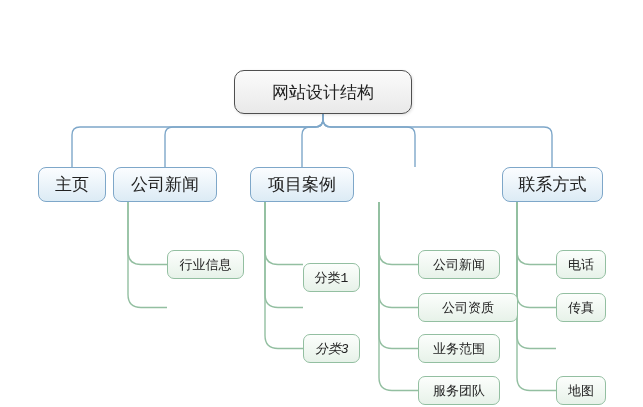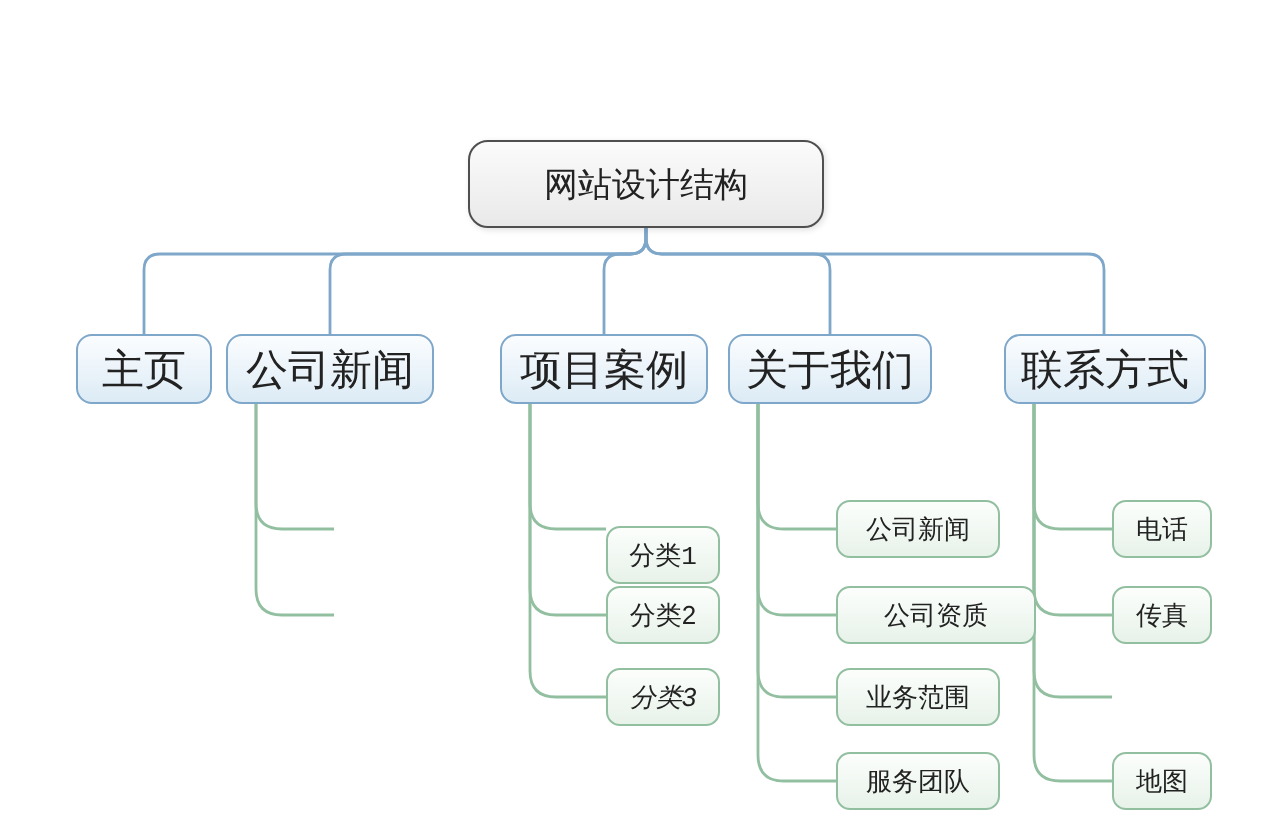--- a/index.html
+++ b/index.html
@@ -35,21 +35,21 @@
     border: 1.6px solid #4f4f4f;
     border-radius: 10px;
     background: linear-gradient(#fbfbfb, #e9e9e9);
     font-size: 17px;
     box-shadow: 1px 1px 3px rgba(0,0,0,0.12);
   }
   .node-branch {
     border: 1.4px solid #7ea7c9;
     border-radius: 8px;
     background: linear-gradient(#fbfdff, #dcebf5);
-    font-size: 21px;
+    font-size: 17px;
   }
   .node-leaf {
     border: 1.3px solid #93bfa1;
     border-radius: 7px;
     background: linear-gradient(#fcfefc, #e7f2e9);
     font-size: 13px;
   }
 
   
   .pos-root      { left: 234px; top: 33px;  width: 178px; height: 44px; }
@@ -108,26 +108,25 @@
     <path class="green-line" d="M517 165 V257.5 Q517 270.5 530 270.5 H556"></path>
     <path class="green-line" d="M517 165 V298.5 Q517 311.5 530 311.5 H556"></path>
     <path class="green-line" d="M517 165 V340.5 Q517 353.5 530 353.5 H556"></path>
   </svg>
 
   <div class="node node-root pos-root">网站设计结构</div>
 
   <div class="node node-branch pos-home">主页</div>
   <div class="node node-branch pos-cases">项目案例</div>
   <div class="node node-branch pos-news">公司新闻</div>
-  <div class="node node-branch pos-about">关于我们</div>
   <div class="node node-branch pos-contact">联系方式</div>
 
+  <div class="node node-leaf pos-industry">行业信息</div>
 
   <div class="node node-leaf pos-cat1">分类1</div>
-  <div class="node node-leaf pos-cat2">分类2</div>
   <div class="node node-leaf pos-cat3">分类3</div>
 
   <div class="node node-leaf pos-structure">公司新闻</div>
   <div class="node node-leaf pos-qualif">公司资质</div>
   <div class="node node-leaf pos-scope">业务范围</div>
   <div class="node node-leaf pos-team">服务团队</div>
 
   <div class="node node-leaf pos-phone">电话</div>
   <div class="node node-leaf pos-fax">传真</div>
   <div class="node node-leaf pos-map">地图</div>

